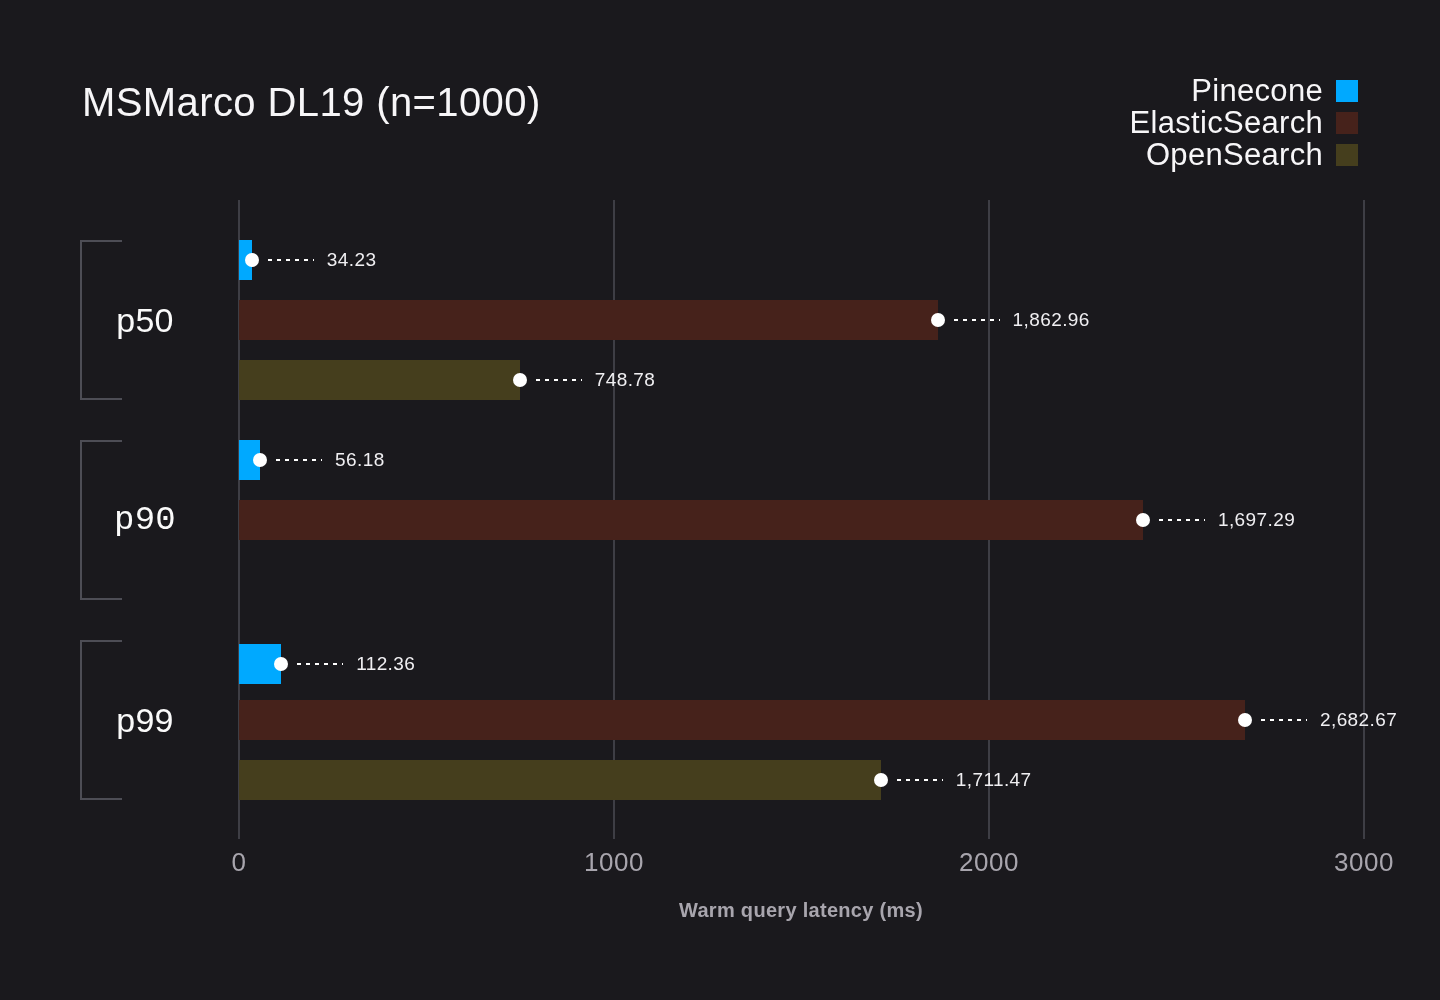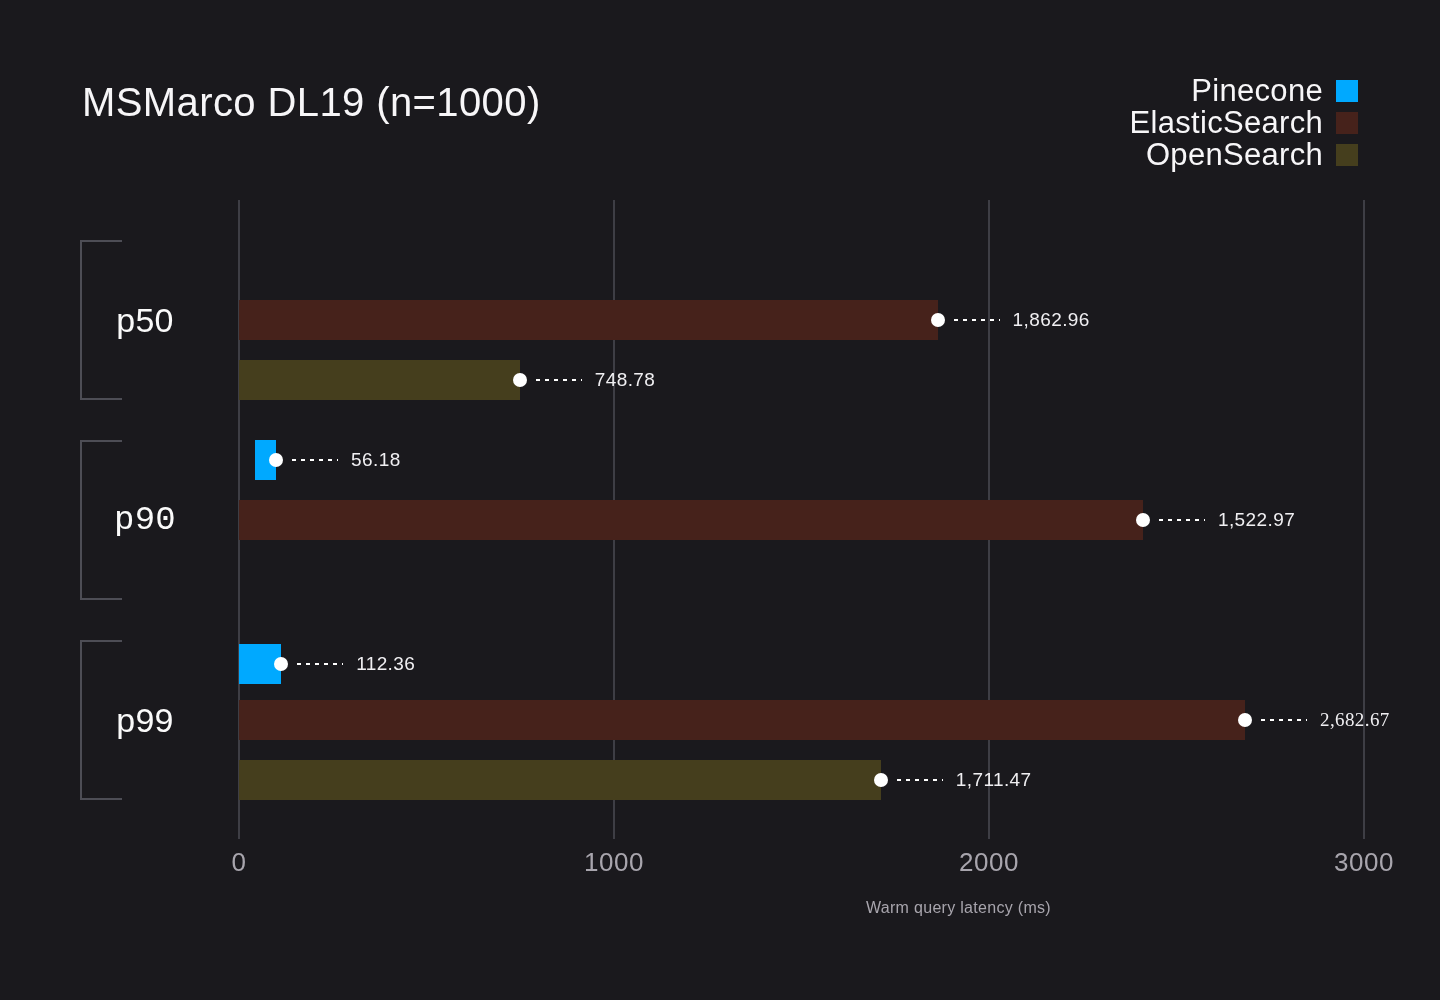--- a/index.html
+++ b/index.html
@@ -101,24 +101,25 @@
     top: 847px;
     text-align: center;
     font-size: 26px;
     color: #a8a5ad;
     letter-spacing: 0.5px;
   }
   .xlabel {
     position: absolute;
     left: 551px; top: 899px;
     width: 500px;
-    text-align: right;
-    font-size: 16px;
+    text-align: center;
+    font-size: 20px;
     color: #a8a5ad;
     letter-spacing: 0.3px;
+    font-weight: bold;
   }
   .layer { position: absolute; inset: 0; }
 </style>
 </head>
 <body>
 
 <div class="title">MSMarco DL19 (n=1000)</div>
 
 <div class="legend">
     <div class="legend-row">
@@ -134,55 +135,61 @@
       <div class="legend-swatch" style="background: rgb(69, 62, 29);"></div>
     </div>
   </div>
 
 <div class="plot">
     <div class="gridline" style="left: 0%;"></div>
     <div class="gridline" style="left: 33.3333%;"></div>
     <div class="gridline" style="left: 66.6667%;"></div>
     <div class="gridline" style="left: 100%;"></div>
     <div class="group" style="top: 40px;">
+      <div class="bar-row" style="top: 0px;">
+        <div class="bar" style="width: 1.141%; background: rgb(0, 169, 255);"></div>
+        <div class="dot"></div>
+        <div class="dashes"></div>
+        <div class="value-label">34.23</div>
+      </div>
       <div class="bar-row" style="top: 60px;">
         <div class="bar" style="width: 62.0987%; background: rgb(70, 34, 27);"></div>
         <div class="dot"></div>
         <div class="dashes"></div>
         <div class="value-label">1,862.96</div>
       </div>
       <div class="bar-row" style="top: 120px;">
         <div class="bar" style="width: 24.9593%; background: rgb(69, 62, 29);"></div>
         <div class="dot"></div>
         <div class="dashes"></div>
         <div class="value-label">748.78</div>
       </div>
     </div>
     <div class="group" style="top: 240px;">
-      <div class="bar-row" style="top: 0px; margin-left: 16px;">
+      <div class="bar-row" style="top: 0px;">
         <div class="bar" style="width: 1.87267%; background: rgb(0, 169, 255);"></div>
         <div class="dot"></div>
         <div class="dashes"></div>
         <div class="value-label">56.18</div>
       </div>
       <div class="bar-row" style="top: 60px;">
         <div class="bar" style="width: 80.3503%; background: rgb(70, 34, 27);"></div>
         <div class="dot"></div>
         <div class="dashes"></div>
-        <div class="value-label">1,522.97</div>
+        <div class="value-label">1,697.29</div>
       </div>
     </div>
     <div class="group" style="top: 440px;">
       <div class="bar-row" style="top: 4px;">
         <div class="bar" style="width: 3.74533%; background: rgb(0, 169, 255);"></div>
         <div class="dot"></div>
         <div class="dashes"></div>
         <div class="value-label">112.36</div>
       </div>
-      <div class="bar-row" style="top: 60px; font-family: Liberation Serif, serif;">
+      <div class="bar-row" style="top: 60px;">
         <div class="bar" style="width: 89.4223%; background: rgb(70, 34, 27);"></div>
         <div class="dot"></div>
         <div class="dashes"></div>
         <div class="value-label">2,682.67</div>
       </div>
       <div class="bar-row" style="top: 120px;">
         <div class="bar" style="width: 57.049%; background: rgb(69, 62, 29);"></div>
         <div class="dot"></div>
         <div class="dashes"></div>
         <div class="value-label">1,711.47</div>

